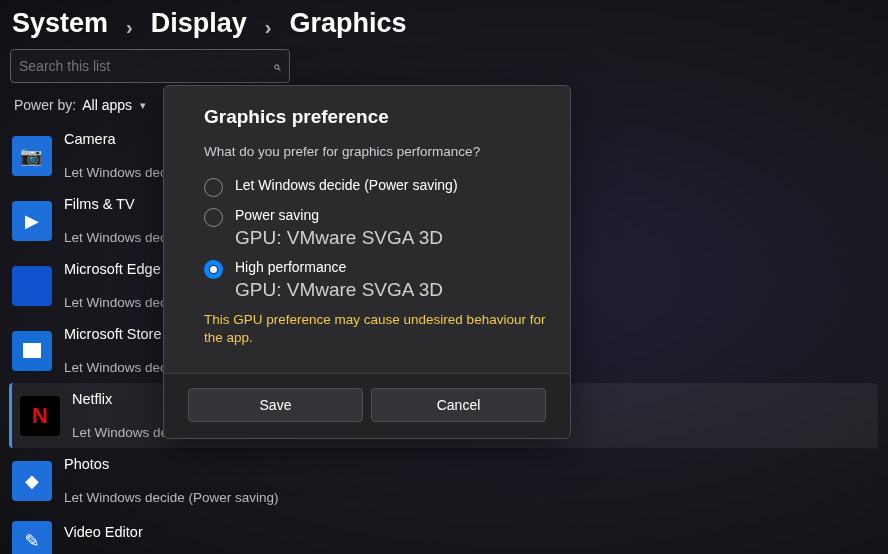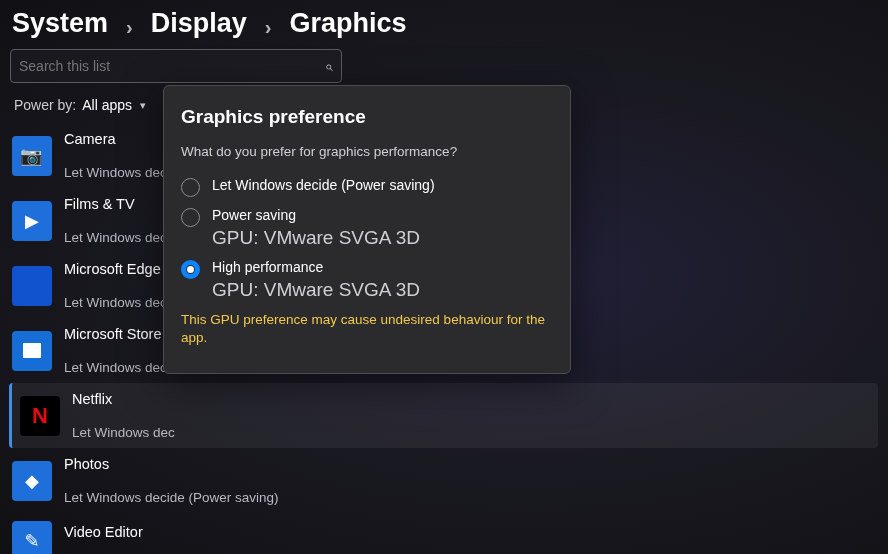--- a/index.html
+++ b/index.html
@@ -19,21 +19,21 @@
 }
 .content { position:relative; z-index:1; padding:4px 10px 0 10px; }
 .breadcrumb {
   display:flex; align-items:flex-end; gap:18px;
   font-size:27px; font-weight:600; margin:4px 0 10px 2px;
 }
 .bc-item { color:#fff; cursor:pointer; }
 .bc-current { color:#fff; font-weight:600; }
 .bc-sep { font-size:20px; color:#d0d0d0; opacity:0.85; }
 .search-wrap {
-  width:332px; height:34px; border:1px solid #5a5a60;
+  width:280px; height:34px; border:1px solid #5a5a60;
   border-radius:4px; display:flex; align-items:center;
   padding:0 8px; color:#9a9aa0; margin:0 0 8px 0;
   background:rgba(40,40,48,0.3);
 }
 .search-wrap input {
   flex:1; background:transparent; border:none; outline:none;
   color:#bbb; font-size:14px;
 }
 .search-icon { font-size:14px; color:#ccc; transform:scaleX(-1); }
 .filter-row {
@@ -71,21 +71,21 @@
   display:flex; align-items:flex-start; justify-content:flex-start;
 }
 .dialog {
   position:absolute; left:163px; top:85px;
   width:408px;
   background:#2b2b2e;
   border:1px solid #4b4b50;
   border-radius:6px;
   box-shadow:0 10px 40px rgba(0,0,0,0.5);
 }
-.dlg-body { padding:20px 24px 18px 17px; }
+.dlg-body { padding:20px 24px 18px 40px; }
 .dlg-title { font-size:19px; font-weight:600; margin-bottom:16px; }
 .dlg-q { color:#cfcfd5; margin-bottom:18px; font-size:13.5px; }
 .radio-row { display:flex; align-items:flex-start; gap:12px; margin-bottom:10px; cursor:pointer; }
 .radio {
   width:19px; height:19px; border:1.5px solid #8a8a92; border-radius:50%;
   flex-shrink:0; margin-top:1px; display:flex; align-items:center; justify-content:center;
 }
 .radio.checked { border:5px solid #0a84ff; }
 .radio.checked::after { content:""; width:7px; height:7px; background:#ffffff; border-radius:50%; }
 .radio-text { display:flex; flex-direction:column; gap:4px; }
@@ -203,14 +203,18 @@
           <div class="radio-row">
             <div class="radio checked"></div>
             <div class="radio-text">
               <div class="r-label">High performance</div>
               <div class="r-sub">GPU: VMware SVGA 3D</div>
             </div>
           </div>
         </div>
       <div class="warn">This GPU preference may cause undesired behaviour for the app.</div>
     </div>
+    <div class="dlg-footer">
+      <button class="btn">Save</button>
+      <button class="btn">Cancel</button>
+    </div>
   </div>
 </div>
 
 </body></html>

